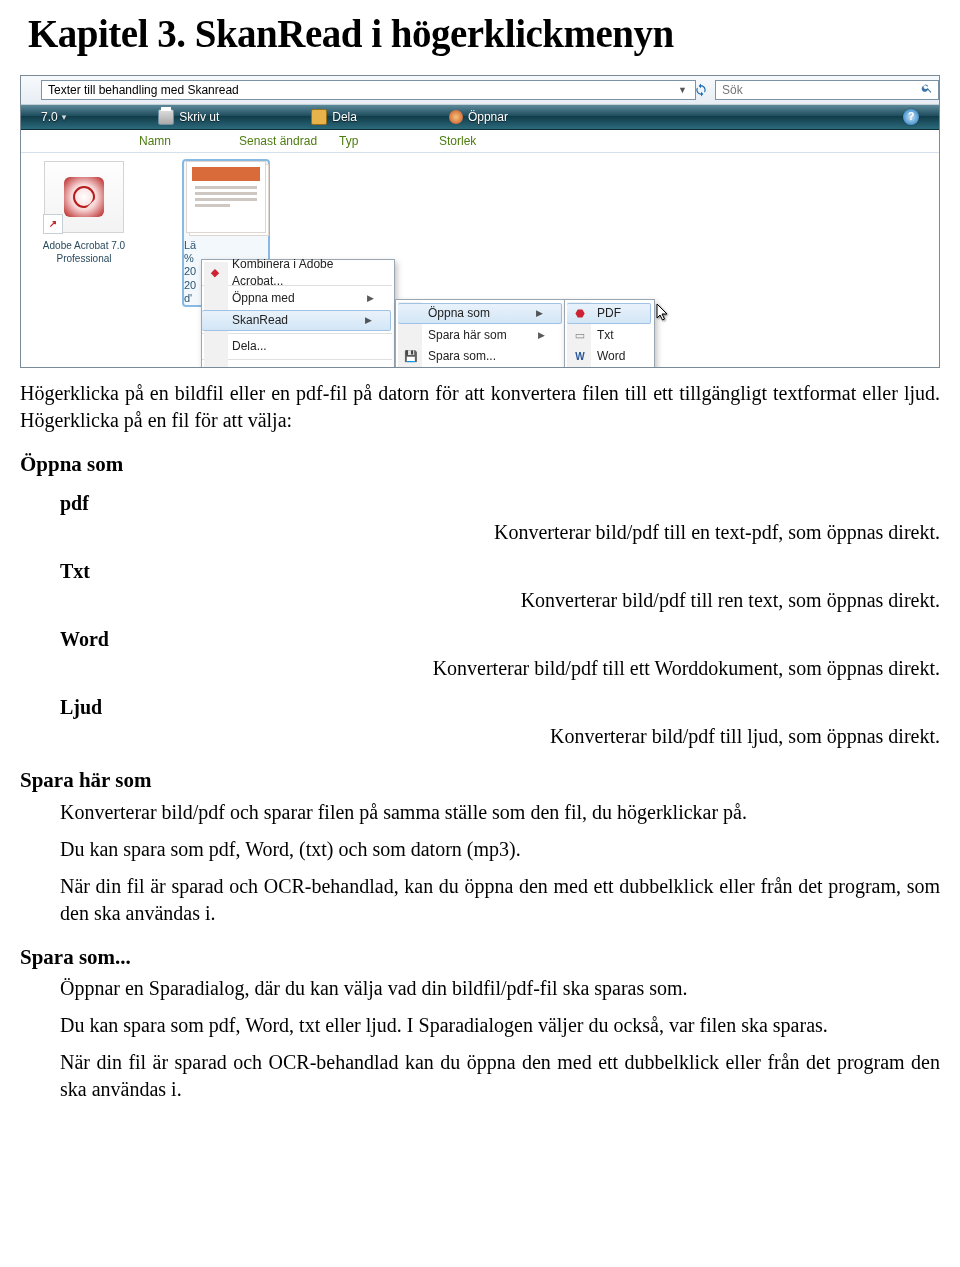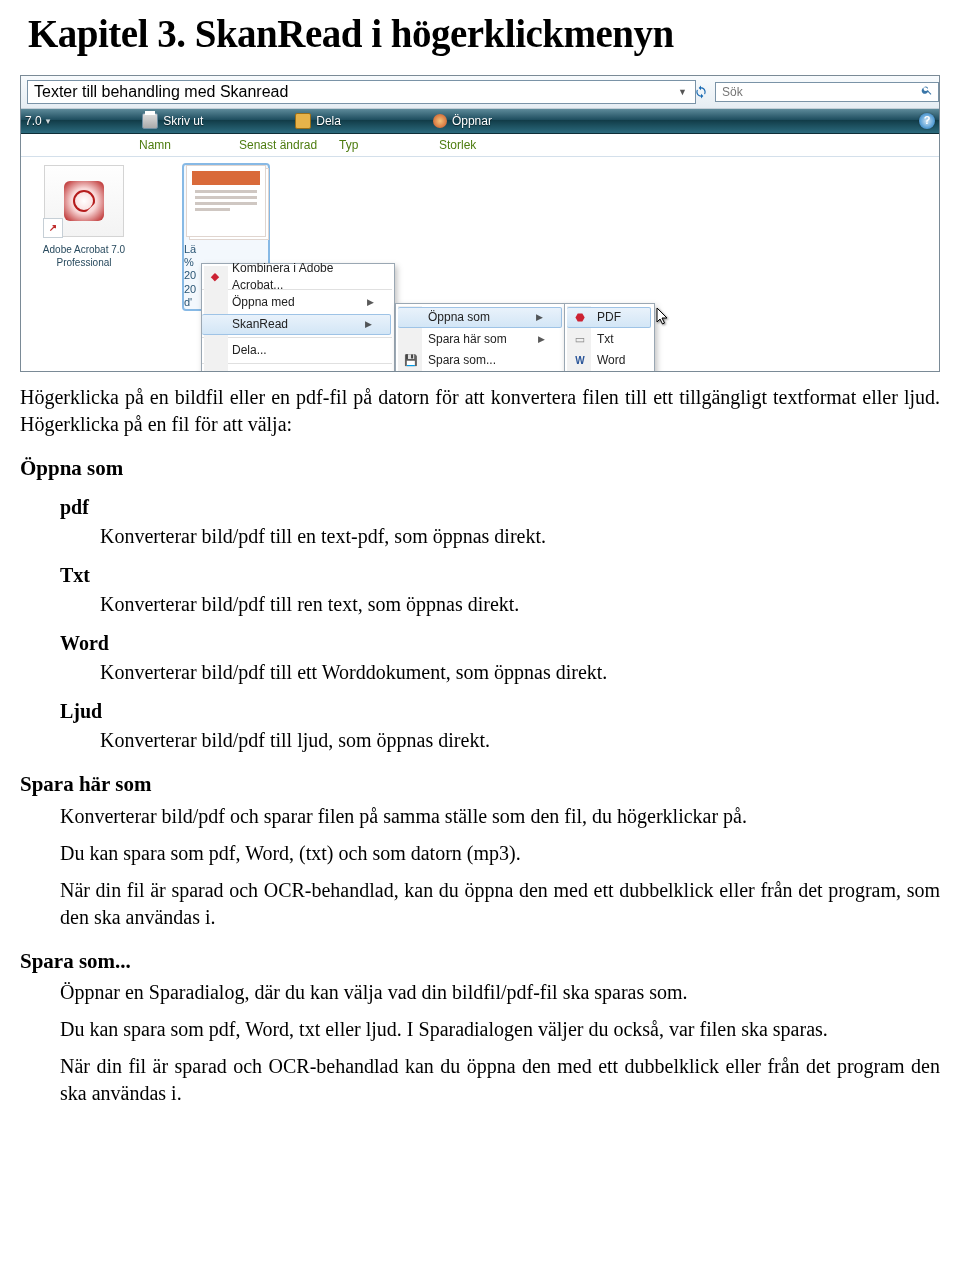--- a/index.html
+++ b/index.html
@@ -45,41 +45,42 @@
     align-items:center;
     padding:4px 6px;
     background: linear-gradient(#f8fbfd,#e6edf3);
     border-bottom:1px solid #c2ced7;
   }
   .address input.bread {
     flex:1;
     border:1px solid #7a93a7;
     padding:2px 6px;
     background:#fff;
-    font-size:16px;
+    font-size:12px;
+    margin-left:14px;
   }
   .address .refresh {
     width:16px;height:16px;
     display:flex;align-items:center;justify-content:center;
     color:#1a6bb3;
     margin:0 6px;
   }
   .address input.search {
     width:210px;
     border:1px solid #7a93a7;
     padding:2px 6px;
     font-style:normal;
     color:#666;
     background:#fff;
     font-size:12px;
   }
   .toolbar {
     display:flex;
     align-items:center;
-    padding:4px 4px;
+    padding:4px 20px;
     color:#fff;
     background: linear-gradient(#5d8a9a,#1e4d5e 45%,#113b47 46%,#2b6a7d);
     border-bottom:1px solid #0e2e38;
     font-size:12px;
     gap:36px;
   }
   .toolbar .item {
     display:flex;align-items:center;
     text-shadow:0 1px 1px rgba(0,0,0,.6);
   }
@@ -197,21 +198,21 @@
   .cursor {
     position:absolute;
     top:150px; left:635px;
     width:14px;height:18px;
     z-index:30;
   }
   .cursor svg { filter: drop-shadow(1px 1px 1px rgba(0,0,0,.5)); }
 
   .indent-1 { margin-left:40px; }
   .body-indent { margin-left:40px; }
-  .body-indent-2 { margin-left:80px; }
+  .body-indent-2 { margin-left:80px;text-align:right; }
   .just { text-align:justify; }
 </style>
 </head>
 <body>
 
 <h1>Kapitel 3. SkanRead i högerklickmenyn</h1>
 
 <div class="win">
 
   <div class="address">

